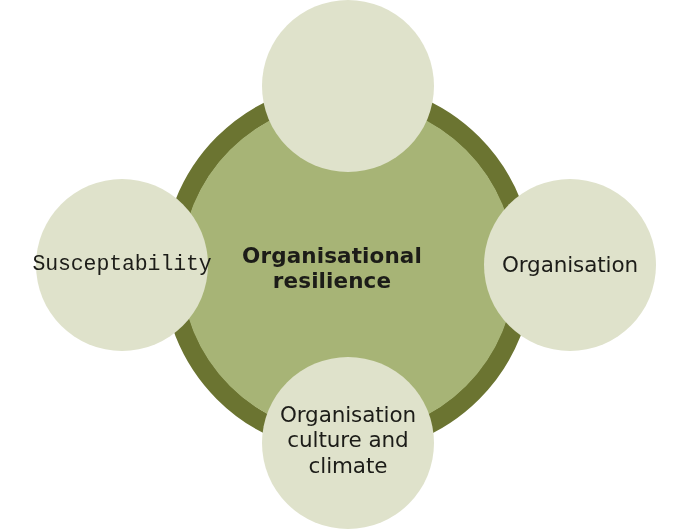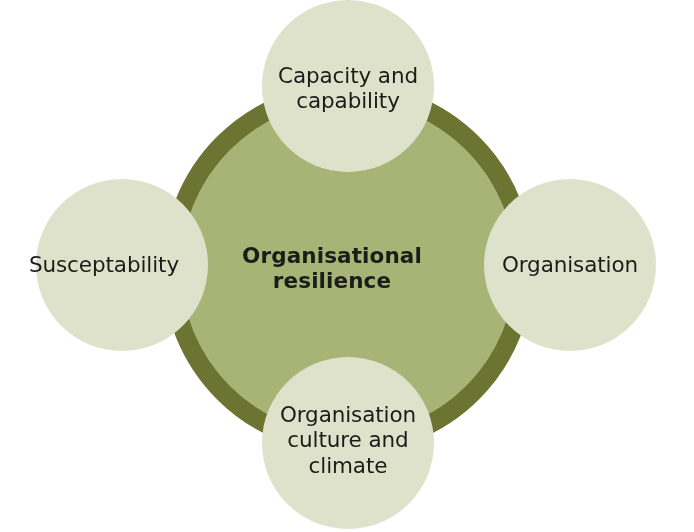--- a/index.html
+++ b/index.html
@@ -47,42 +47,40 @@
   }
   .node-label.core {
     font-size: 21.5px;
     font-weight: 700;
     letter-spacing: 0.1px;
   }
   #label-center { left: 332px; top: 268px; width: 300px; }
   #label-top    { left: 348px; top: 88px;  width: 190px; }
   #label-right  { left: 570px; top: 265px; width: 180px; }
   #label-bottom { left: 348px; top: 440px; width: 190px; }
-  #label-left   { left: 104px; top: 265px; width: 200px; }
+  #label-left   { left: 122px; top: 265px; width: 200px; font-family: Liberation Mono, monospace; }
 </style>
 </head>
 <body>
 
 <div id="diagram-canvas">
 
   <svg width="694" height="532" viewBox="0 0 694 532" aria-hidden="true">
 
     <circle cx="348" cy="268" r="176" fill="none" stroke="#6b7431" stroke-width="19"></circle>
 
     <circle cx="348" cy="268" r="167" fill="#a7b476"></circle>
 
     <circle cx="348" cy="86" r="86" fill="#dfe2cb"></circle>
     <circle cx="570" cy="265" r="86" fill="#dfe2cb"></circle>
     <circle cx="348" cy="443" r="86" fill="#dfe2cb"></circle>
     <circle cx="122" cy="265" r="86" fill="#dfe2cb"></circle>
   </svg>
 
   <div class="label-layer">
-    <div id="label-top" class="node-label satellite">Capacity and
-capability</div>
 
     <div id="label-right" class="node-label satellite">Organisation</div>
 
     <div id="label-bottom" class="node-label satellite">Organisation
 culture and
 climate</div>
 
     <div id="label-left" class="node-label satellite">Susceptability</div>
 
     <div id="label-center" class="node-label core">Organisational

